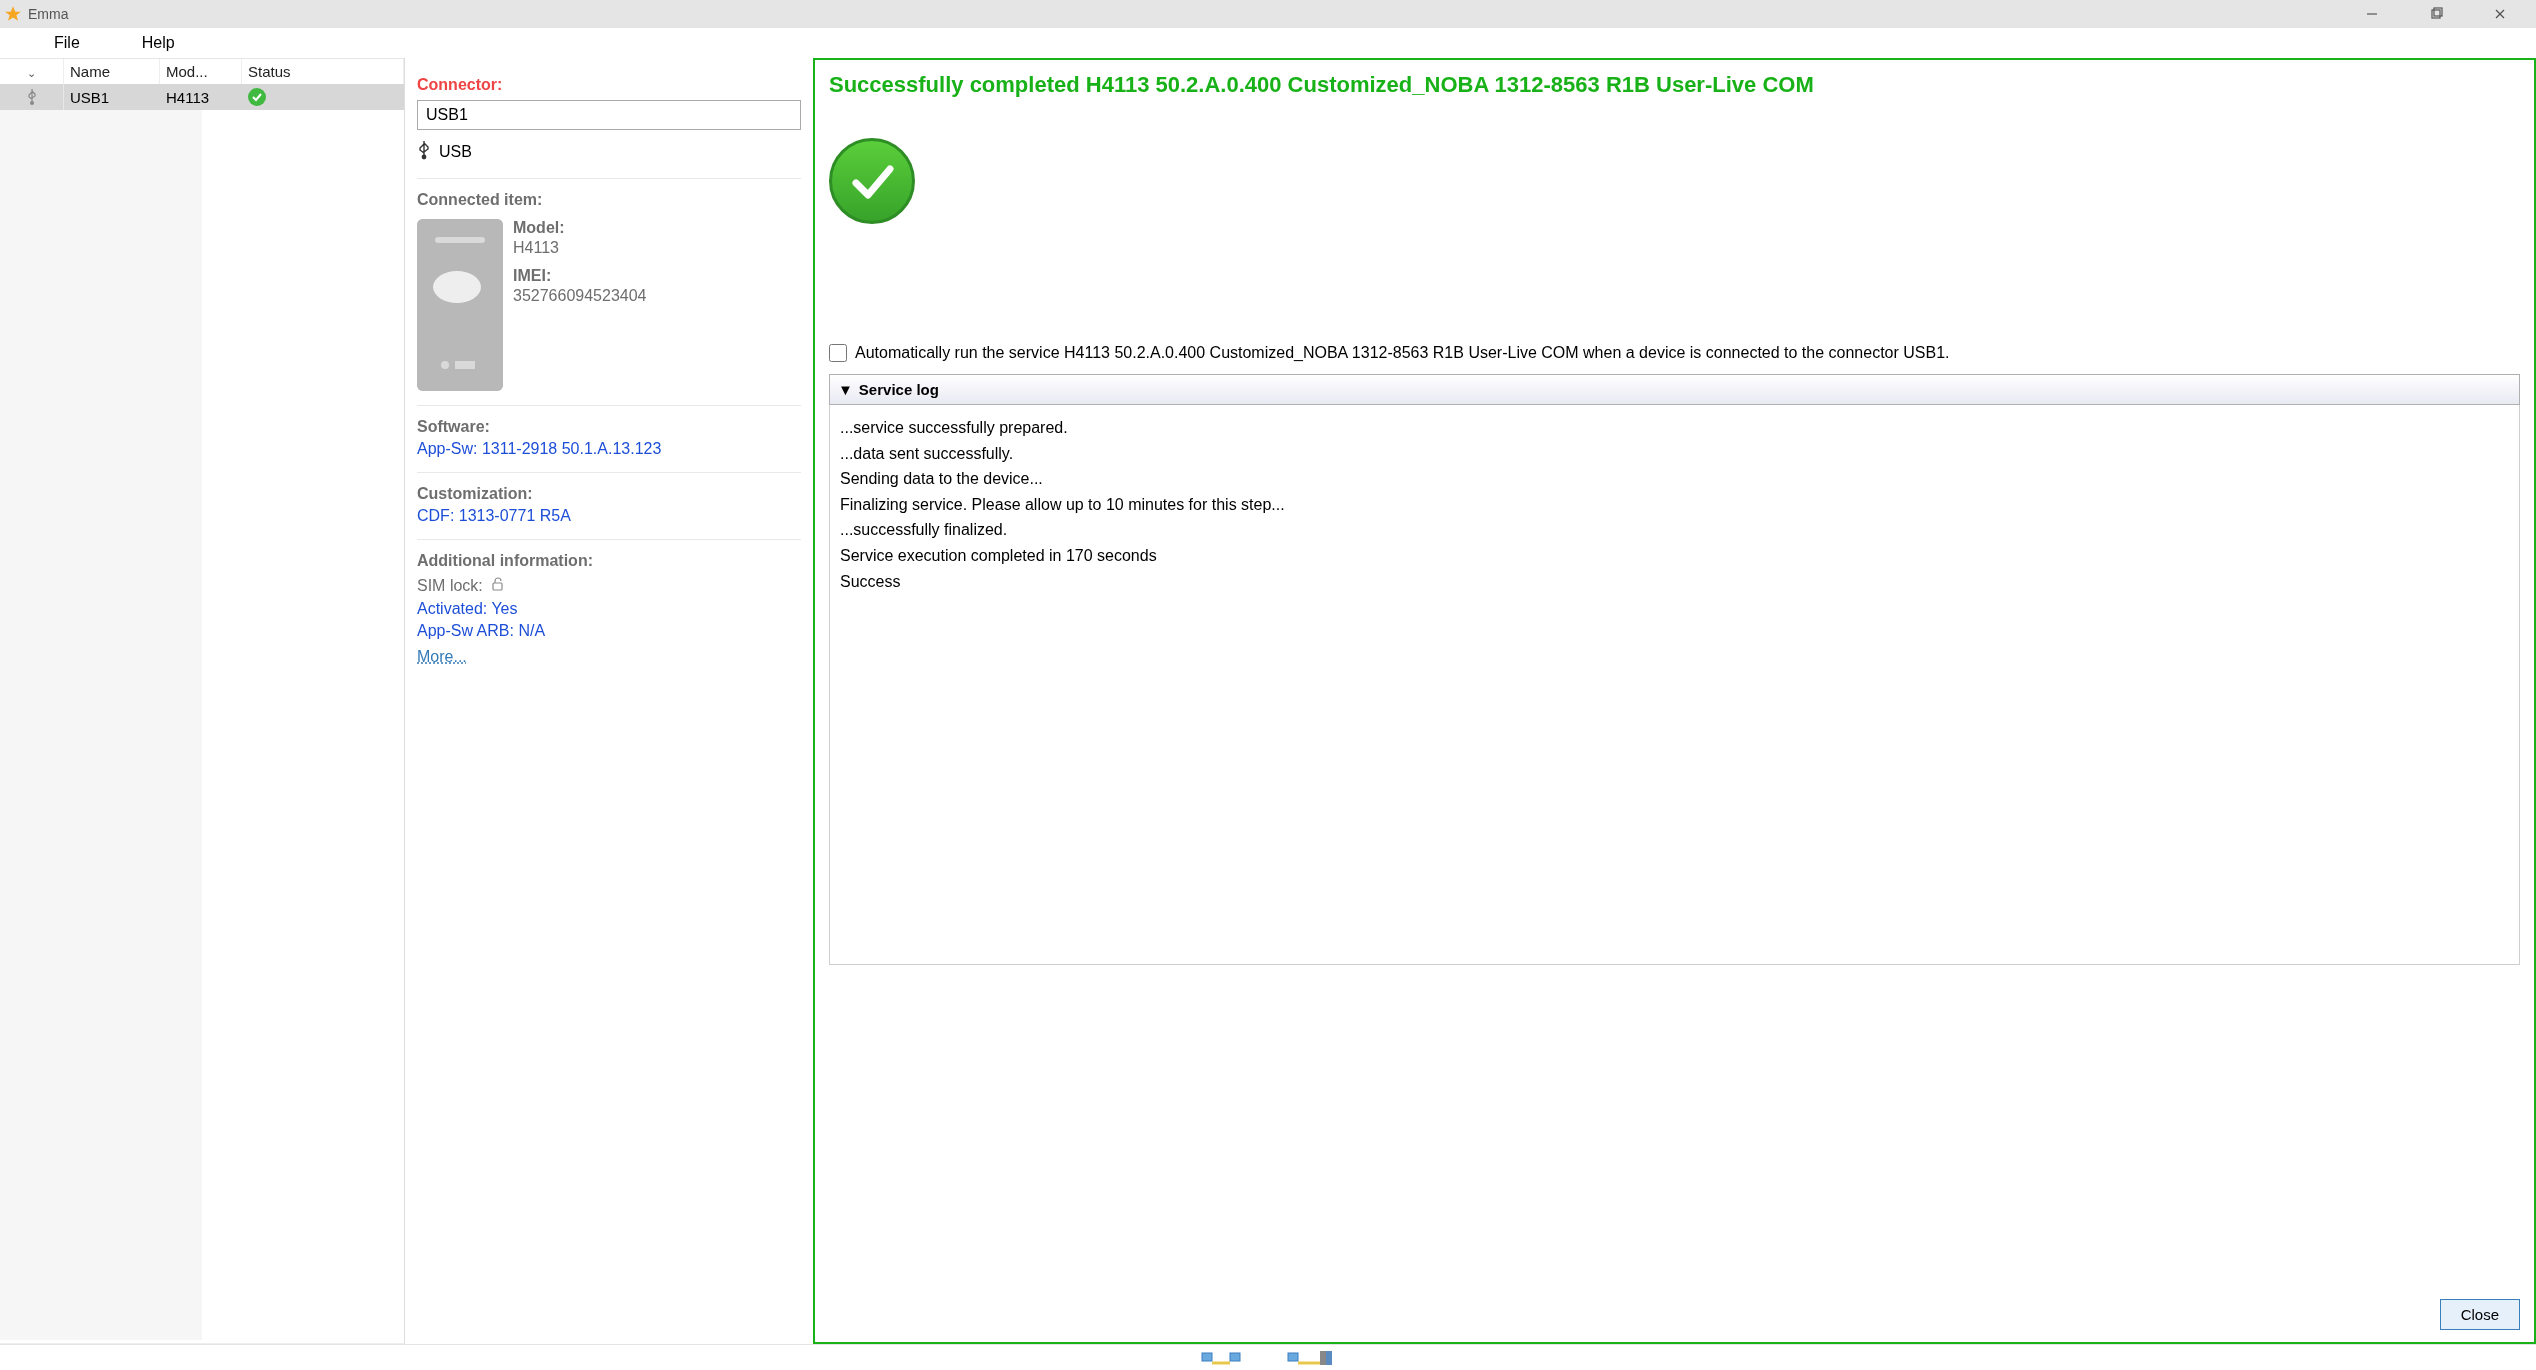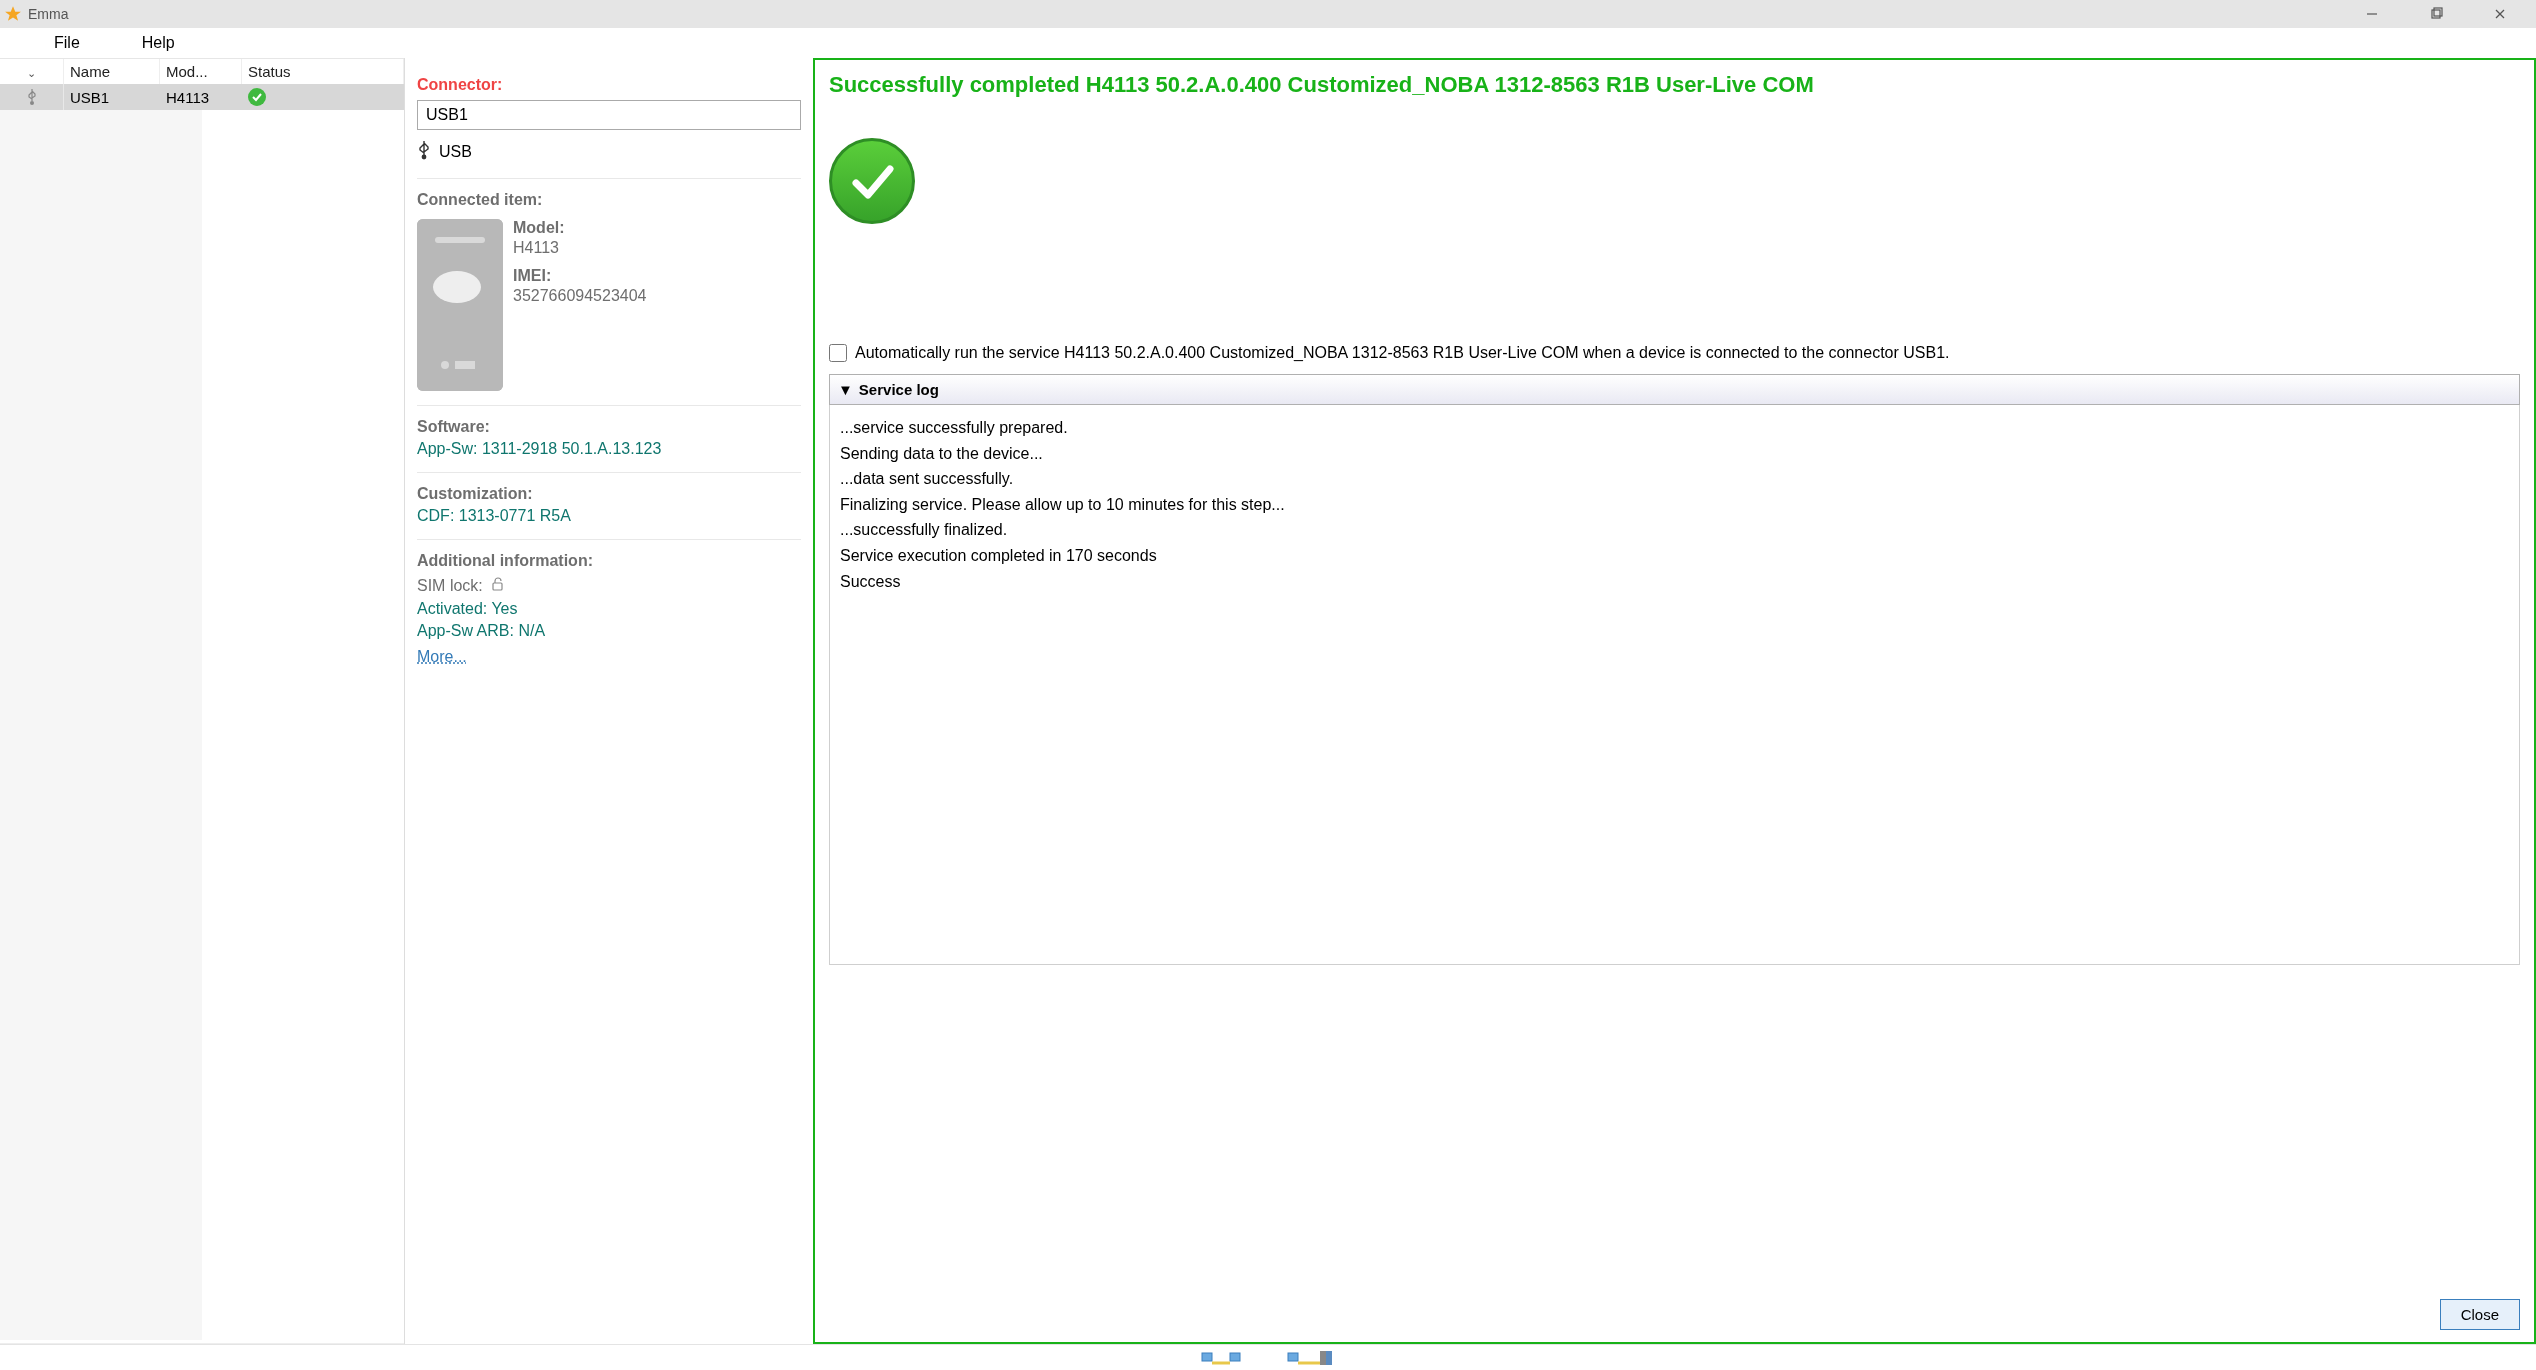--- a/index.html
+++ b/index.html
@@ -165,21 +165,21 @@
   margin-top: 10px;
 }
 .phone-icon {
   width: 86px; height: 172px;
   background:#b8b8b8;
   border-radius: 6px;
 }
 .info-pairs .lbl { font-weight:600; color:#6e6e6e; font-size:16px; }
 .info-pairs .val { color:#6e6e6e; font-size:16px; margin-top:2px; }
 .info-pairs .pair { margin-bottom: 10px; }
-.grey-line { color:#0f766e; font-size:16px; margin-top:4px; }
+.grey-line { color:#1d4ed8; font-size:16px; margin-top:4px; }
 .more-link {
   color:#337ab7;
   text-decoration: underline dotted;
   font-size:16px;
   margin-top: 8px;
   display: inline-block;
 }
 .sim-lock-row {
   display: flex; align-items: center; gap:6px;
   color:#6e6e6e; font-size:16px; margin-top:6px;
@@ -437,22 +437,22 @@
         <input type="checkbox" style="">
         <span>Automatically run the service H4113 50.2.A.0.400 Customized_NOBA 1312-8563 R1B User-Live COM when a device is connected to the connector USB1.</span>
       </div>
       <div class="log-panel">
         <div class="log-header">
           <span>▼</span>
           <span>Service log</span>
         </div>
         <div class="log-body">
           <div>...service successfully prepared.</div>
+          <div>...data sent successfully.</div>
           <div>Sending data to the device...</div>
-          <div>...data sent successfully.</div>
           <div>Finalizing service. Please allow up to 10 minutes for this step...</div>
           <div>...successfully finalized.</div>
           <div>Service execution completed in 170 seconds</div>
           <div>Success</div>
         </div>
       </div>
       <div class="btn-row">
         <button class="btn">Close</button>
       </div>
     </div>

